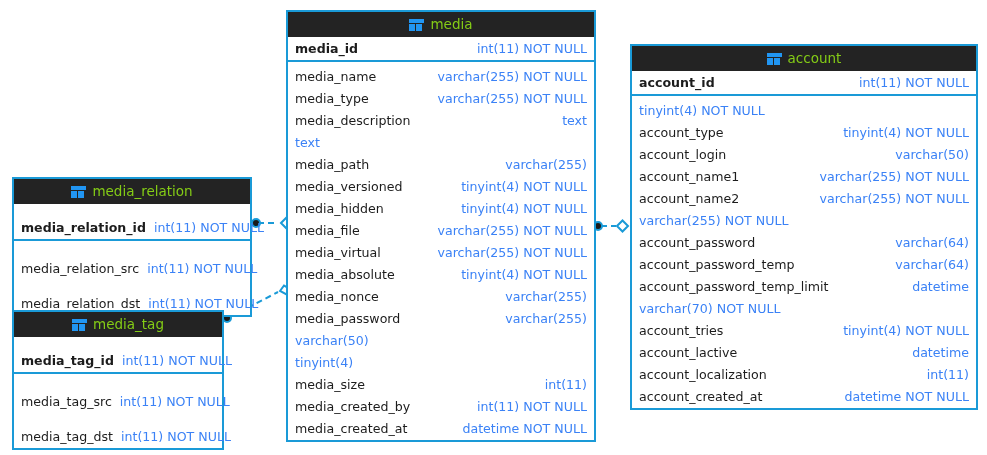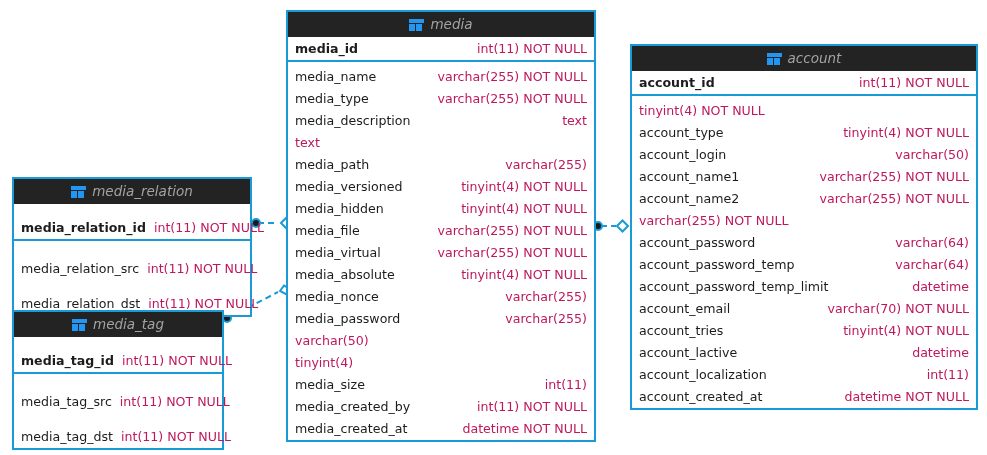--- a/index.html
+++ b/index.html
@@ -72,22 +72,21 @@
     top: 5px;
     width: 6px;
     height: 7px;
     background: #2196f3;
   }
   .tbl-icon .c1 { left: 0; }
   .tbl-icon .c2 { left: 7px; }
 
   .entity-title {
     font-size: 13.5px;
-    color: #a3a3a3;
-    font-style: italic;
+    color: #84cc16;
   }
 
   .rows {
     padding: 0;
   }
 
   .row {
     display: flex;
     justify-content: space-between;
     align-items: flex-end;
@@ -98,21 +97,21 @@
     line-height: 22px;
     white-space: nowrap;
   }
 
   .row .col-name {
     text-align: left;
     padding-right: 10px;
   }
   .row .col-type {
     text-align: right;
-    color: #be185d;
+    color: #3b82f6;
   }
 
   .row.pk {
     font-weight: bold;
     height: 23px;
     line-height: 23px;
   }
   .row.pk .col-type {
     font-weight: normal;
   }
@@ -306,21 +305,20 @@
         </div>
       <div class="row">
           <span class="col-name">account_password_temp</span>
           <span class="col-type">varchar(64)</span>
         </div>
       <div class="row">
           <span class="col-name">account_password_temp_limit</span>
           <span class="col-type">datetime</span>
         </div>
       <div class="row">
-          <span class="col-name">account_email</span>
           <span class="col-type">varchar(70) NOT NULL</span>
         </div>
       <div class="row">
           <span class="col-name">account_tries</span>
           <span class="col-type">tinyint(4) NOT NULL</span>
         </div>
       <div class="row">
           <span class="col-name">account_lactive</span>
           <span class="col-type">datetime</span>
         </div>

